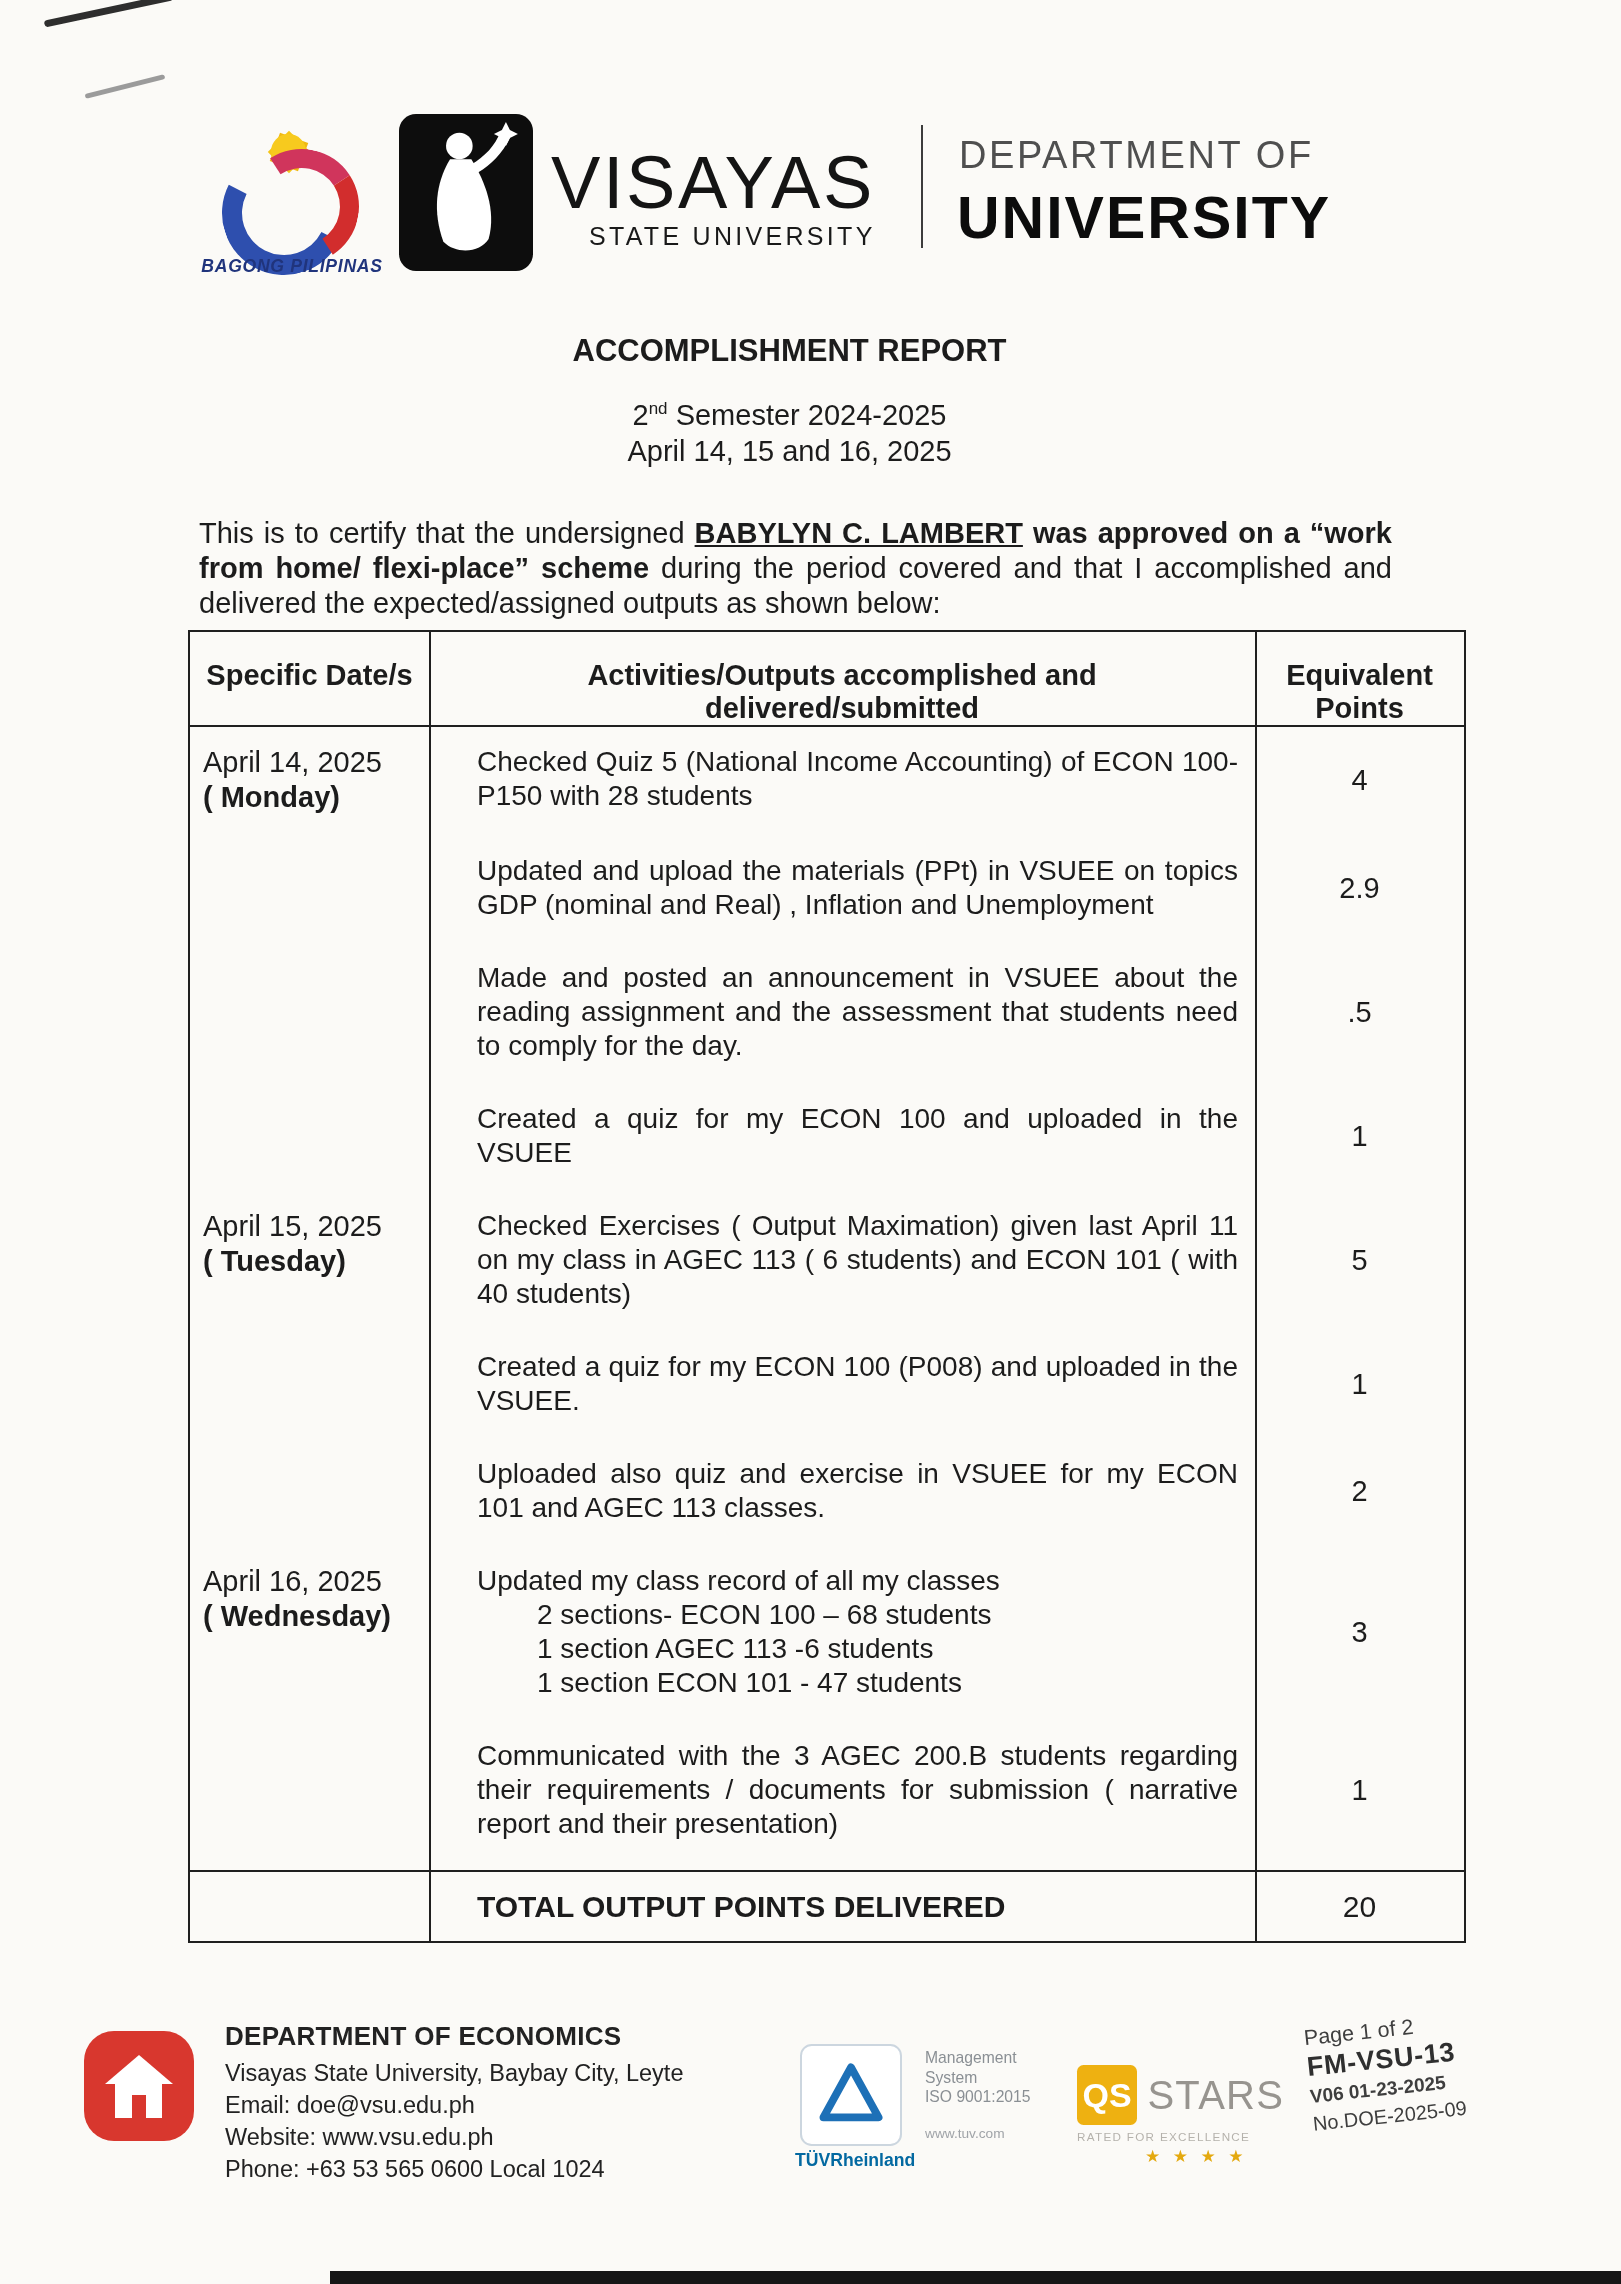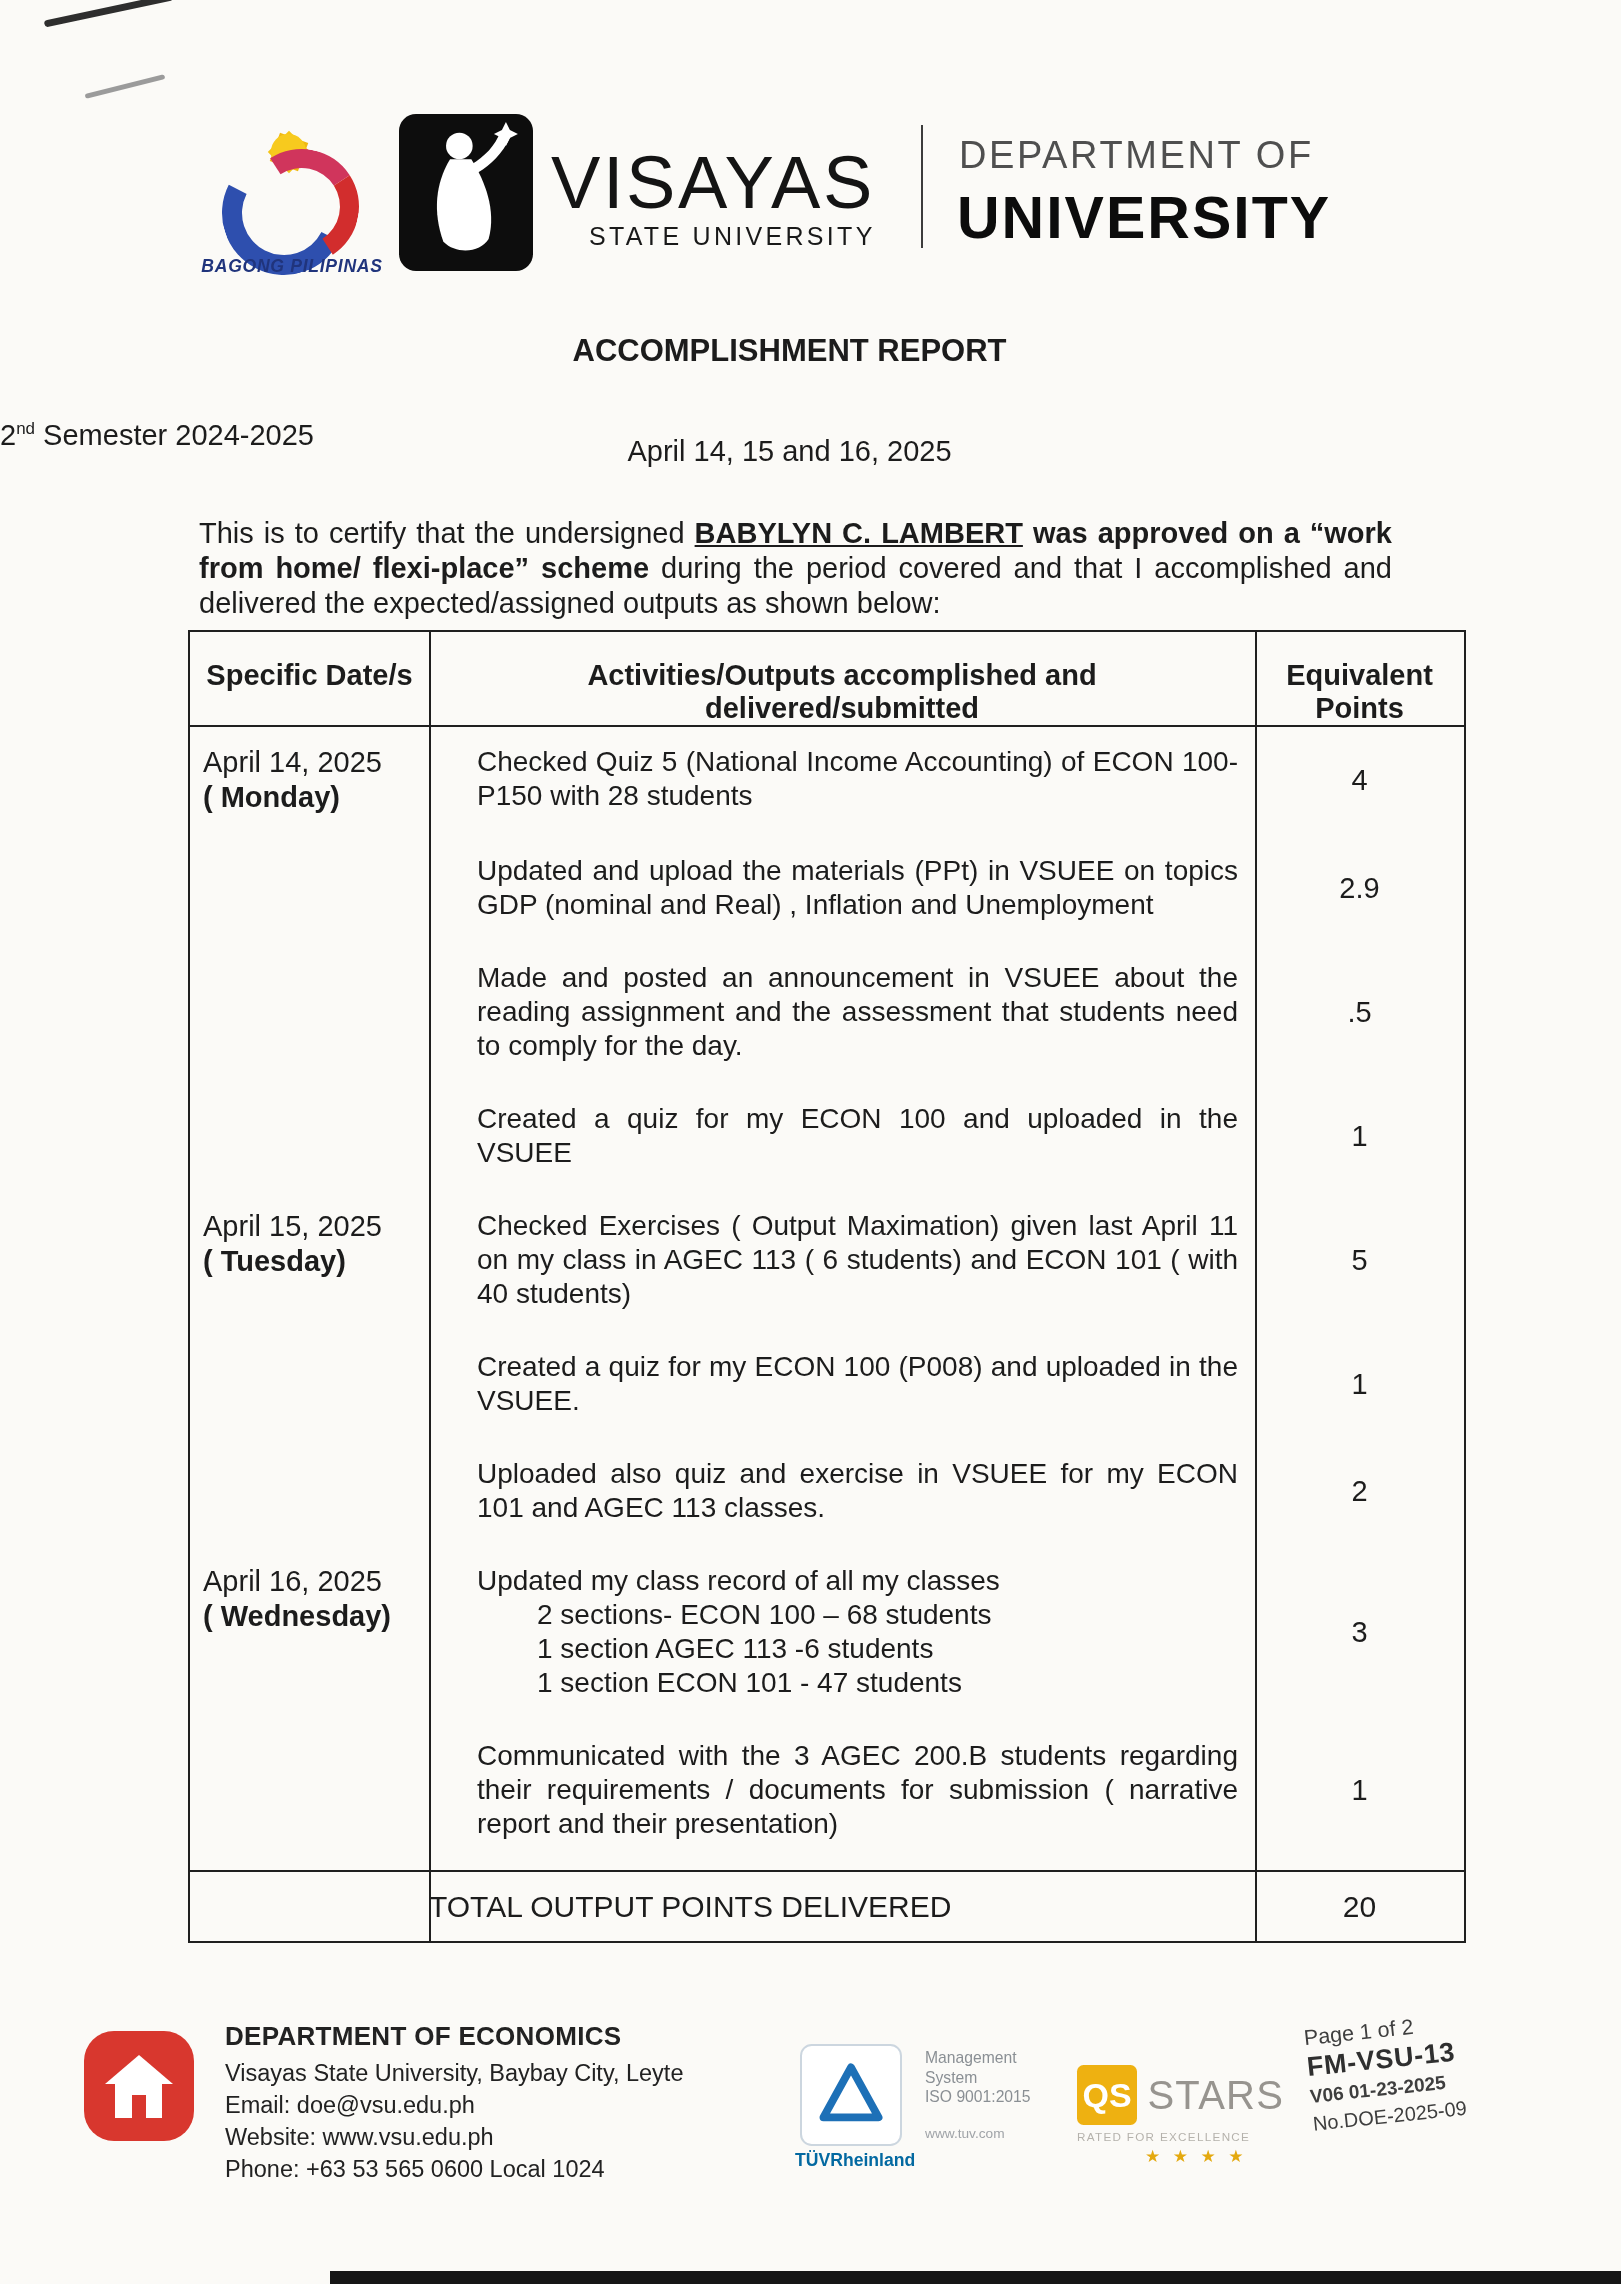--- a/index.html
+++ b/index.html
@@ -27,21 +27,21 @@
   .vsu-logo svg{width:100%;height:100%;}
 
   .visayas{position:absolute;left:551px;top:140px;font-size:74px;letter-spacing:2.6px;color:#141414;}
   .state-univ{position:absolute;left:589px;top:222px;font-size:25px;letter-spacing:3.3px;color:#191919;}
   .hdr-divider{position:absolute;left:921px;top:125px;width:2px;height:123px;background:#3c3c3c;}
   .dept1{position:absolute;left:959px;top:134px;font-size:38px;color:#4f4f4f;letter-spacing:2.6px;}
   .dept2{position:absolute;left:957px;top:184px;font-size:59px;font-weight:bold;color:#0c0c0c;letter-spacing:2px;}
 
   
   .title{position:absolute;left:0;top:333px;width:1579px;text-align:center;font-size:31px;font-weight:bold;}
-  .sub1{position:absolute;left:0;top:399px;width:1579px;text-align:left;font-size:29px;margin-top:20px;}
+  .sub1{position:absolute;left:0;top:399px;width:1579px;text-align:center;font-size:29px;}
   .sub1 sup{font-size:17px;}
   .sub2{position:absolute;left:0;top:435px;width:1579px;text-align:center;font-size:29px;}
 
   
   .intro{position:absolute;left:199px;top:504px;width:1193px;font-size:29px;line-height:35px;text-align:justify;margin-top:12px;}
   .b{font-weight:bold;}
   .u{text-decoration:underline;}
 
   
   .rtable{position:absolute;left:188px;top:630px;width:1274px;border:2px solid #1f1f1f;background:transparent;}
@@ -53,21 +53,21 @@
   .th2{padding-left:19.6px;padding-right:19.6px;}
   .tbody{padding-top:18px;}
   .trow{display:grid;grid-template-columns:239px 826px 209px;margin-bottom:39px;}
   .trow:last-child{margin-bottom:29px;}
   .c1{padding-left:13px;font-size:29px;line-height:35px;}
   .c1 .d2{font-weight:bold;}
   .c2{padding:0 17px 0 48px;font-size:28px;line-height:34px;text-align:justify;}
   .c2 .sub{padding-left:60px;text-align:left;}
   .c3{display:flex;align-items:center;justify-content:center;font-size:29px;}
   .ttotal{display:grid;grid-template-columns:239px 826px 209px;border-top:2px solid #1f1f1f;min-height:69px;align-items:center;}
-  .ttotal .tlabel{font-weight:normal;font-size:30px;}
+  .ttotal .tlabel{padding-left:48px;font-weight:bold;font-size:30px;}
   .ttotal .tvalue{text-align:center;font-size:30px;}
 
   
   .f-logo{position:absolute;left:84px;top:2031px;width:110px;height:110px;background:#d8372e;border-radius:30px;}
   .f-roof{position:absolute;left:21px;top:23.5px;width:0;height:0;border-left:34px solid transparent;border-right:34px solid transparent;border-bottom:29px solid #fff;}
   .f-body{position:absolute;left:31px;top:52px;width:47px;height:35px;background:#fff;}
   .f-door{position:absolute;left:48px;top:64px;width:14.4px;height:23.5px;background:#d8372e;}
 
   .f-text{position:absolute;left:225px;top:2020px;font-size:23.5px;line-height:32px;color:#222;}
   .f-dept{font-weight:bold;font-size:26px;margin-bottom:5.2px;letter-spacing:0.3px;}

